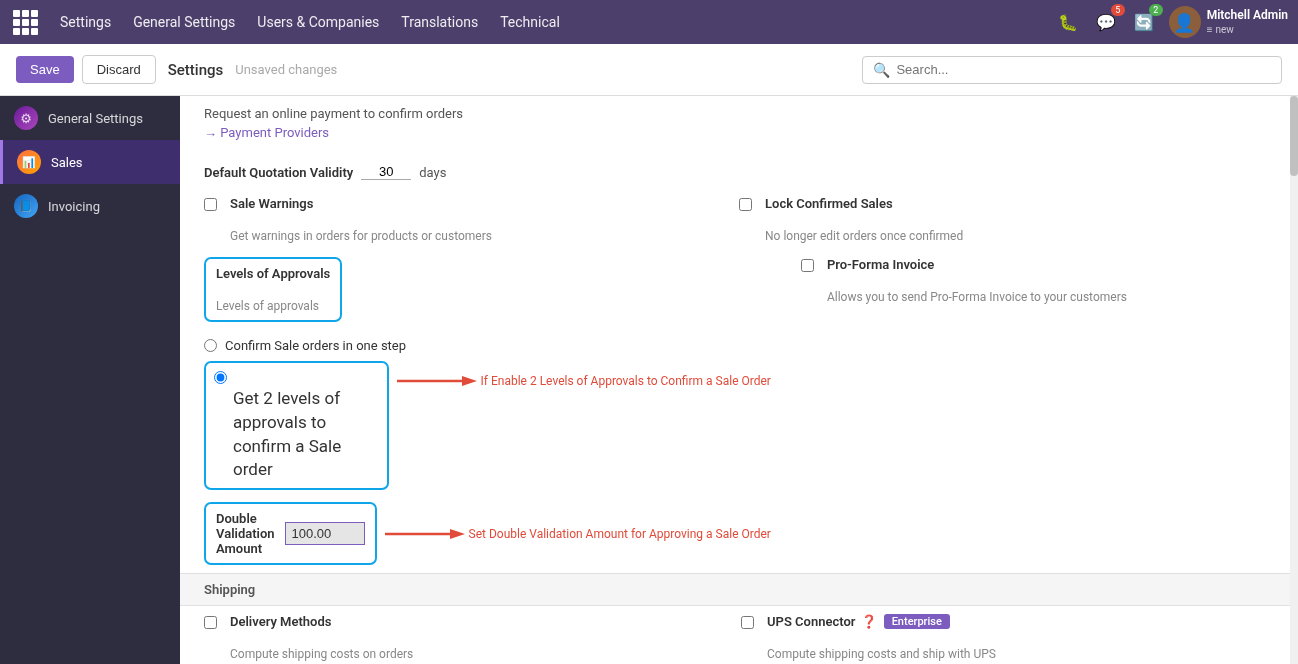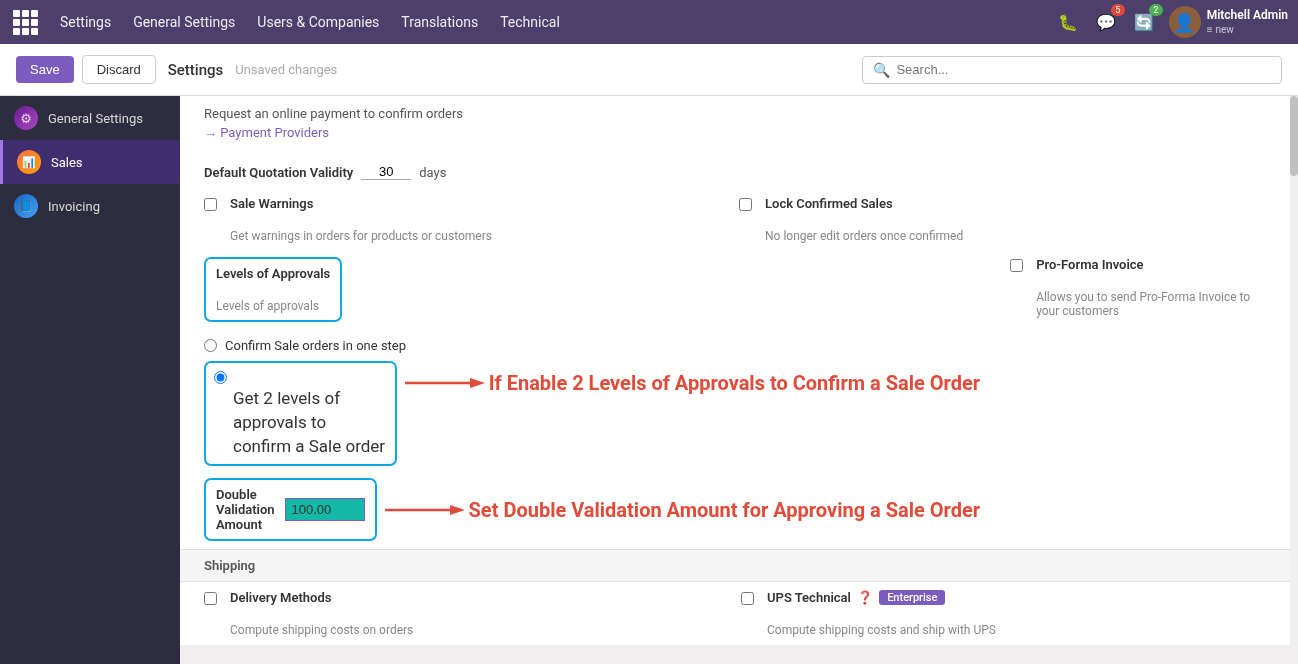--- a/index.html
+++ b/index.html
@@ -133,31 +133,31 @@
     .quotation-input { border: none; border-bottom: 1px solid #aaa; width: 50px; text-align: center; font-size: 13px; outline: none; }
     .quotation-unit { font-size: 13px; color: #555; }
 
     
     .radio-options { margin: 8px 0; display: flex; flex-direction: column; gap: 6px; }
     .radio-option { display: flex; align-items: center; gap: 8px; font-size: 13px; color: #333; }
     .radio-option input[type=radio] { cursor: pointer; }
     .validation-label { font-weight: 600; font-size: 13px; color: #333; }
     .validation-input {
       border: 1px solid #7c5cbf;
-      background: #14b8a6;
+      background: #e5e5e5;
       padding: 3px 6px;
       font-size: 13px;
       color: #333;
       width: 80px;
       outline: none;
     }
     .annotation-text {
       color: #e04b3a;
-      font-size: 20px;
-      font-weight: 700;
+      font-size: 12px;
+      font-weight: 400;
       text-align: center;
     }
 
     
     .section-header {
       background: #f5f5f5;
       padding: 8px 24px;
       font-weight: 600;
       font-size: 13px;
       color: #555;
@@ -387,21 +387,21 @@
             <div class="section-title">Delivery Methods</div>
             <div class="section-desc">Compute shipping costs on orders</div>
           </div>
         </div>
         <div class="section-half">
           <div class="checkbox-cell">
             <input type="checkbox" style="">
           </div>
           <div class="section-text">
             <div style="display:flex; align-items:center; gap:6px;">
-              <div class="section-title">UPS Technical</div>
+              <div class="section-title">UPS Connector</div>
               <span style="color:#aaa; cursor:pointer;">❓</span>
               <span style="background:#7c5cbf; color:white; padding:1px 8px; border-radius:3px; font-size:11px; font-weight:500;">Enterprise</span>
             </div>
             <div class="section-desc">Compute shipping costs and ship with UPS</div>
           </div>
         </div>
       </div>
 
     </div>
 

